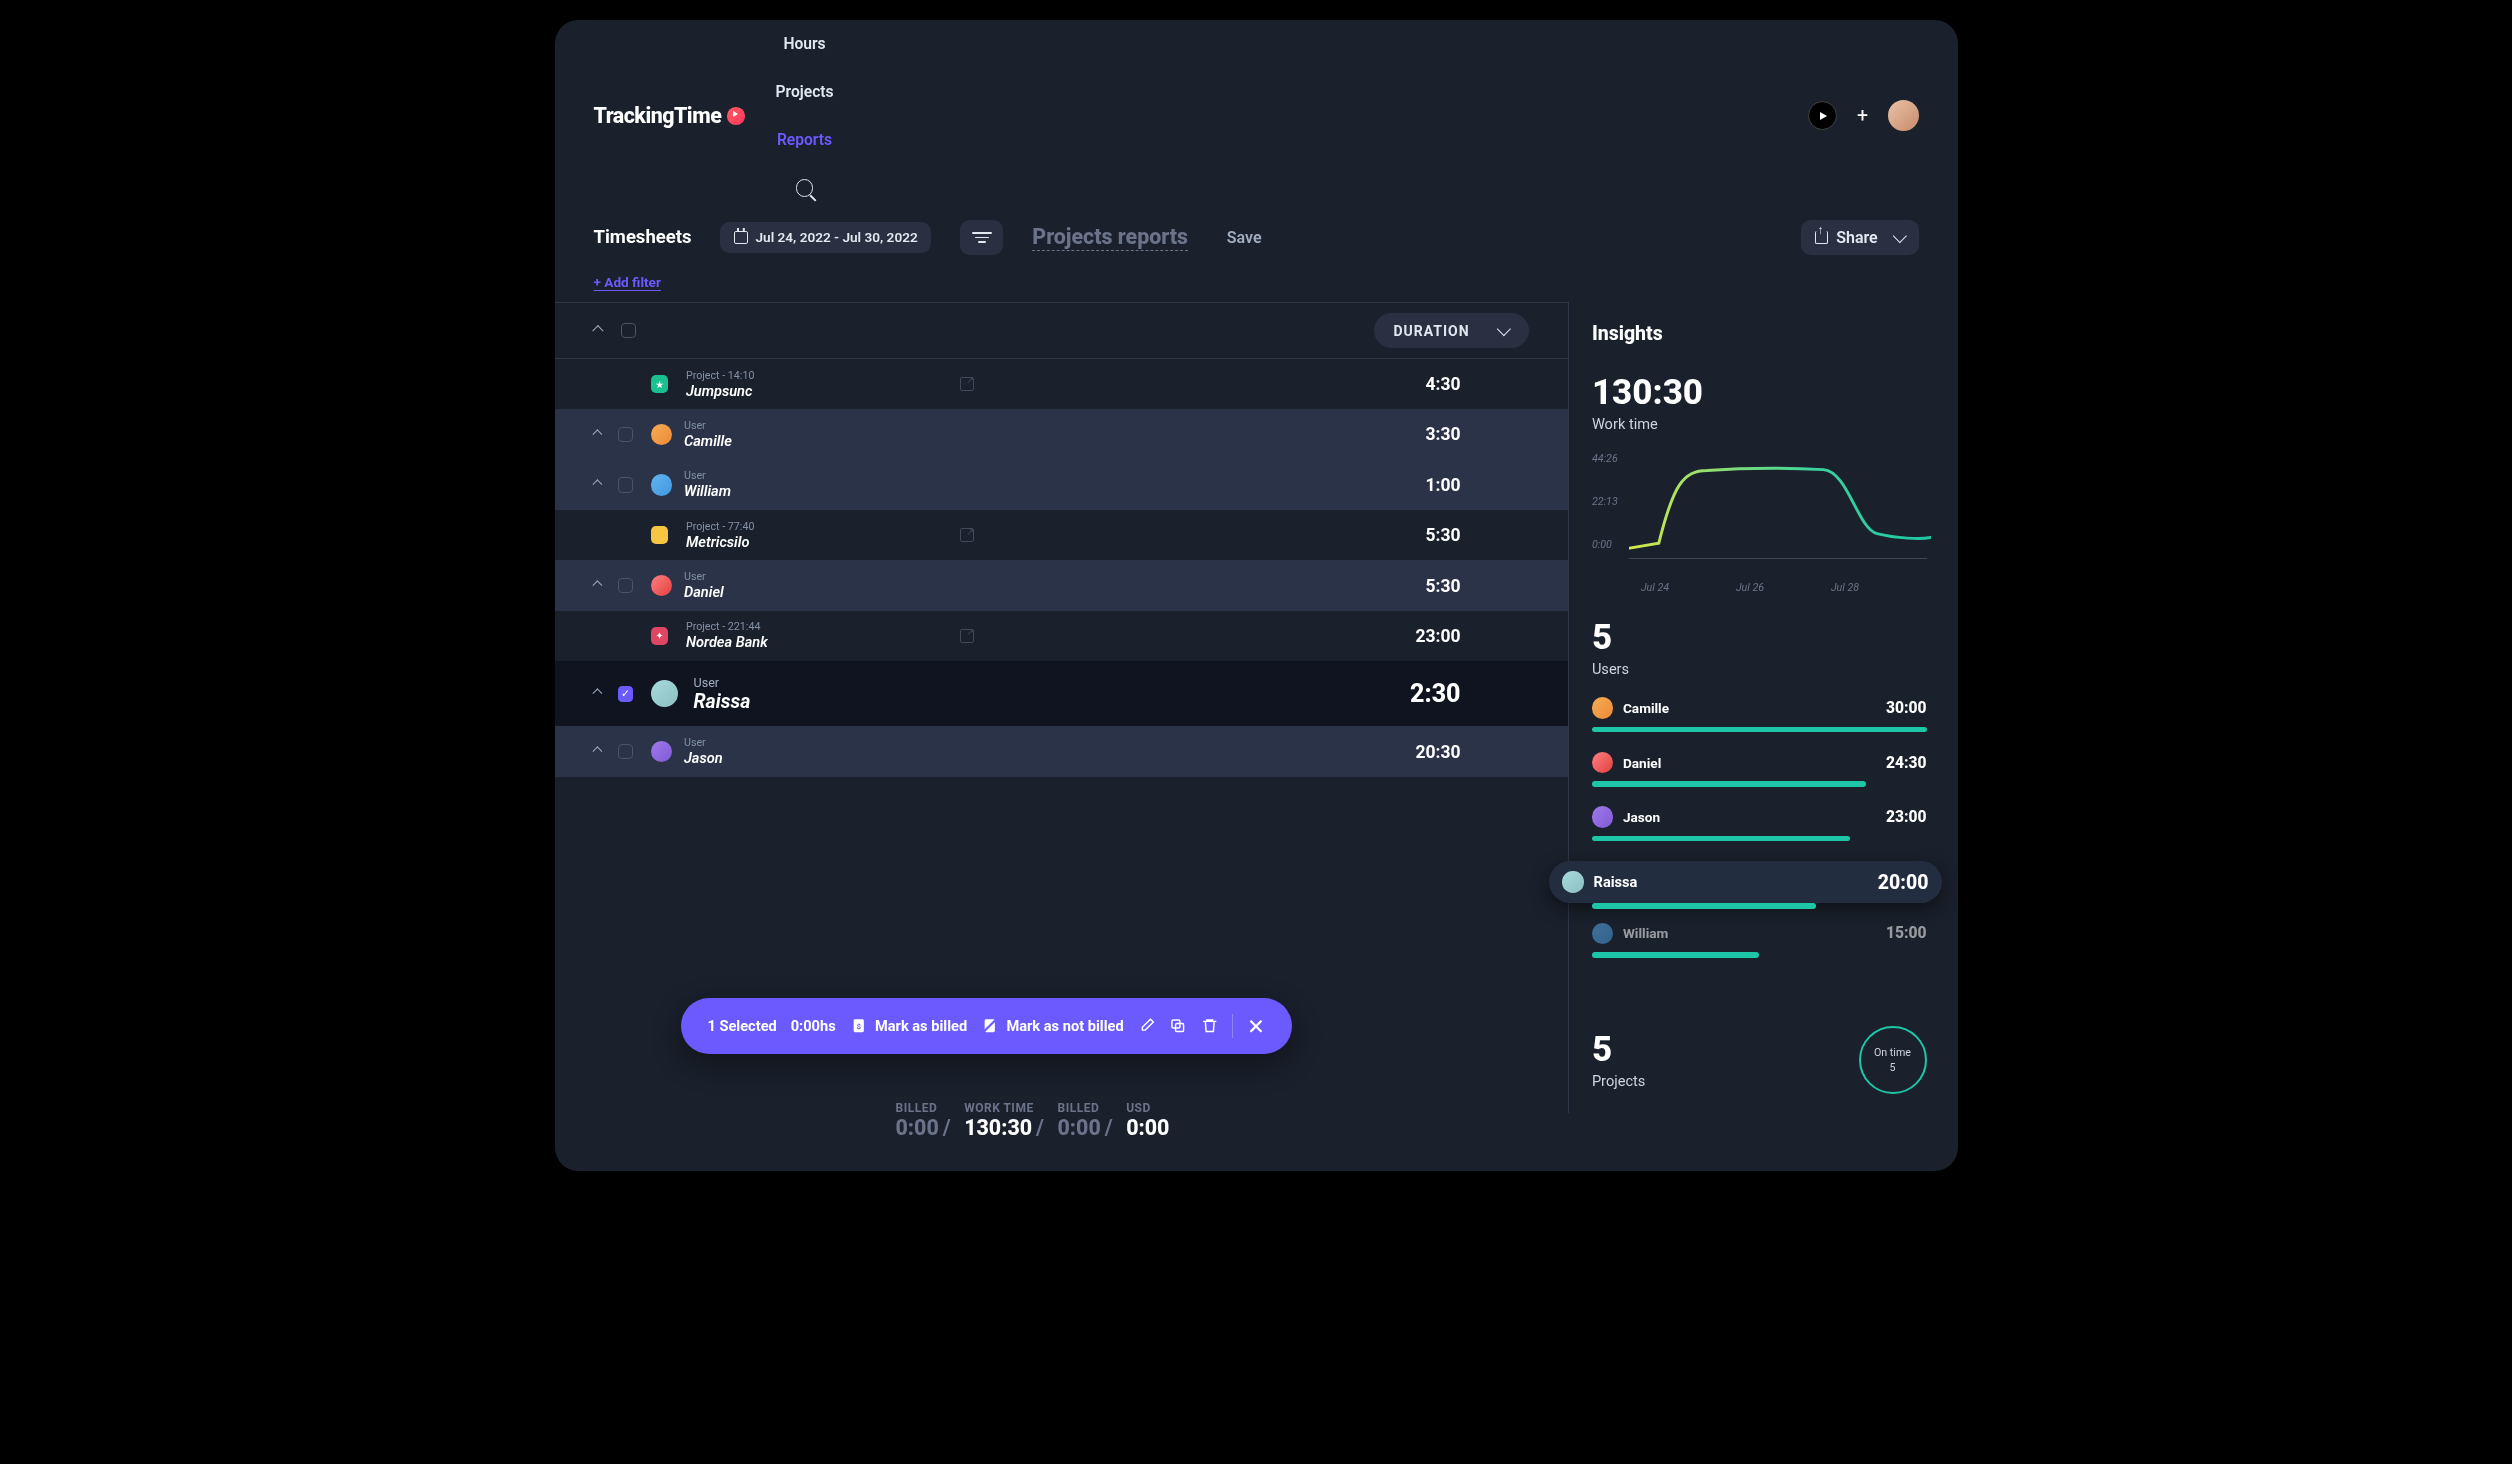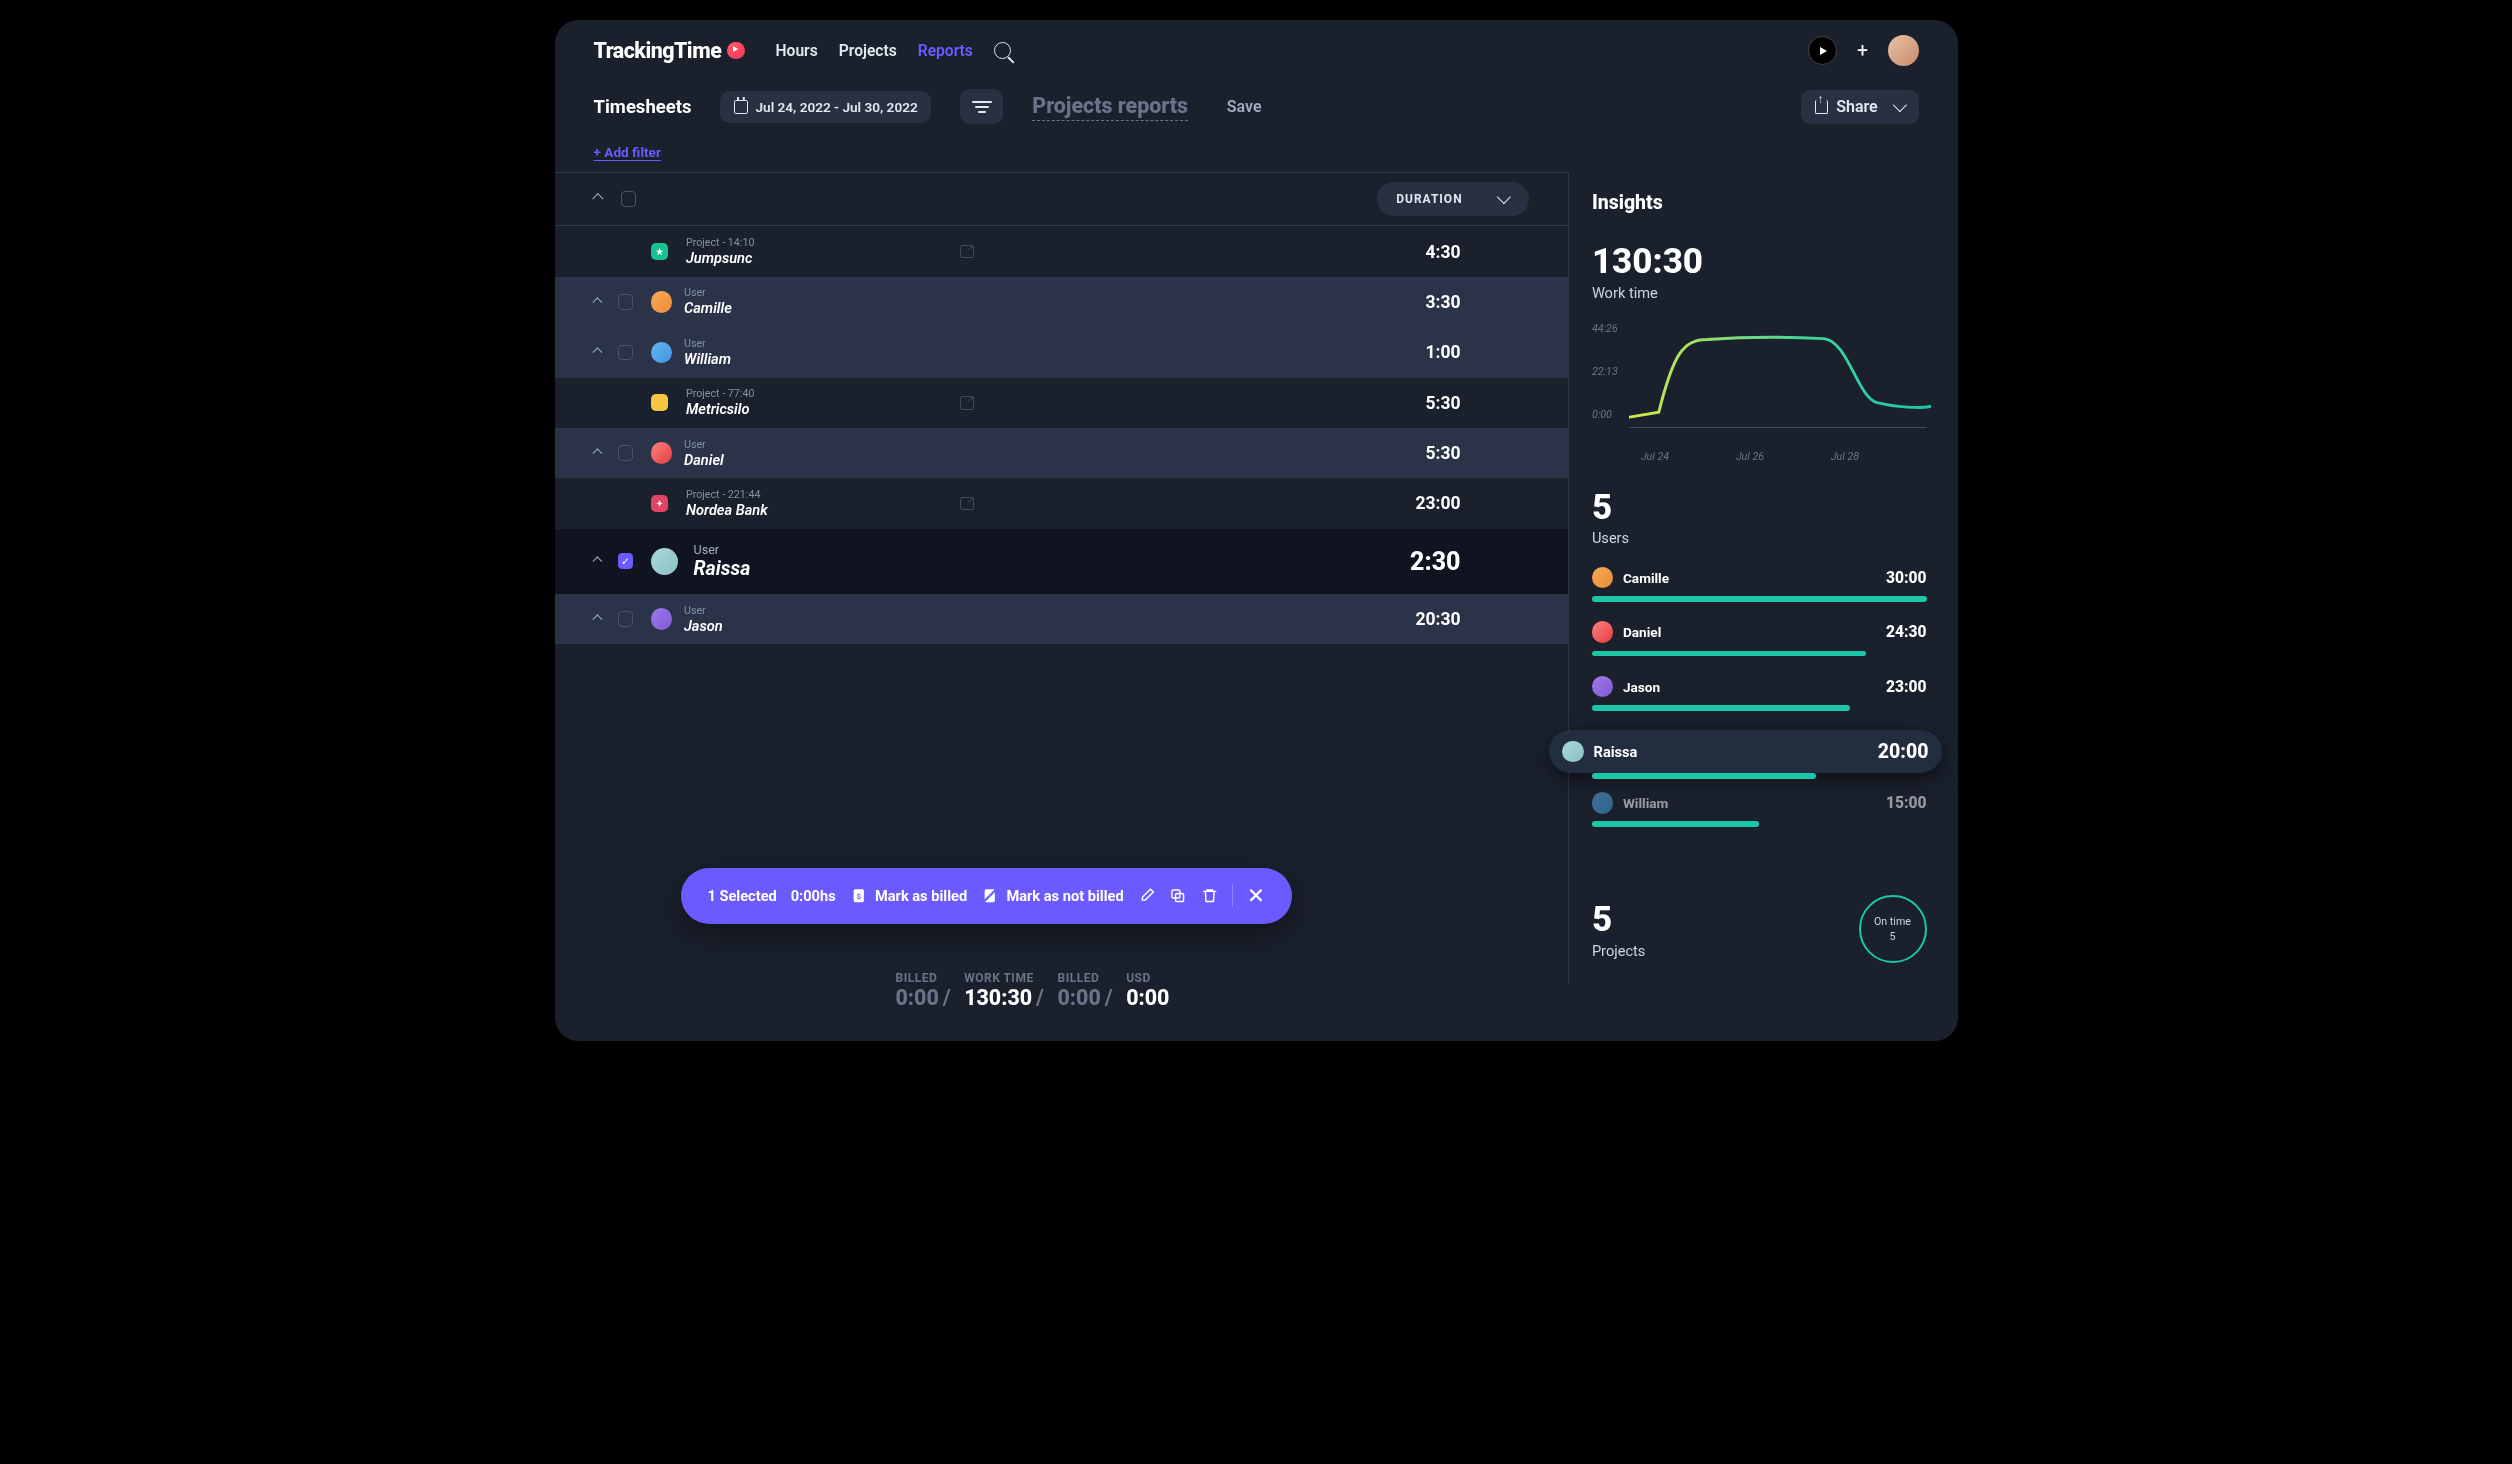--- a/index.html
+++ b/index.html
@@ -4,21 +4,21 @@
 <style>
 * { box-sizing: border-box; margin: 0; padding: 0; font-family: -apple-system, BlinkMacSystemFont, 'Segoe UI', Roboto, sans-serif; }
 body { background: #000; padding: 19.5px; }
 .app { background: #1a202c; border-radius: 23.4px; overflow: hidden; width: 100%; max-width: 1403px; margin: 0 auto; position: relative; }
 
 
 .header { display: flex; align-items: center; padding: 15.6px 39px; gap: 31px; }
 .logo { display: flex; align-items: center; color: #fff; font-weight: 800; font-size: 21.4px; letter-spacing: -0.5px; }
 .logo-mark { width: 17.5px; height: 17.5px; background: linear-gradient(135deg,#ff5a5f,#ff3860); border-radius: 50%; margin-left: 5.8px; position: relative; }
 .logo-mark::after { content: ""; position: absolute; left: 5.8px; top: 3.9px; border-left: 5.8px solid #fff; border-top: 3.9px solid transparent; border-bottom: 3.9px solid transparent; }
-.nav { display: flex; gap: 21px; align-items: center; }
+.nav { display: flex; gap: 30px; align-items: center; flex-direction: column; }
 .nav-item { color: #e2e8f0; font-weight: 600; font-size: 15.6px; cursor: pointer; }
 .nav-item.active { color: #6b5bff; }
 .search-icon { width: 17.5px; height: 17.5px; border: 1.9px solid #e2e8f0; border-radius: 50%; position: relative; cursor: pointer; }
 .search-icon::after { content: ""; position: absolute; width: 7.8px; height: 1.9px; background: #e2e8f0; transform: rotate(45deg); bottom: -2.9px; right: -4.9px; }
 .header-right { margin-left: auto; display: flex; align-items: center; gap: 19.5px; }
 .play-circle { width: 29px; height: 29px; background: #000; border: 1px solid #444; border-radius: 50%; display: flex; align-items: center; justify-content: center; cursor: pointer; }
 .play-circle::after { content: ""; border-left: 7.8px solid #fff; border-top: 4.9px solid transparent; border-bottom: 4.9px solid transparent; margin-left: 1.9px; }
 .plus-btn { color: #fff; font-size: 19.5px; cursor: pointer; }
 .avatar { width: 31px; height: 31px; border-radius: 50%; background: linear-gradient(135deg,#e9c3a8,#c88a6a); }
 
@@ -41,21 +41,21 @@
 
 .add-filter { color: #6b5bff; font-weight: 700; font-size: 13.6px; padding: 3.9px 39px 11.7px; text-decoration: underline; text-underline-offset: 2.9px; cursor: pointer; }
 
 
 .main { display: flex; }
 .timesheet { flex: 1; border-top: 1px solid #2d3748; border-right: 1px solid #2d3748; }
 
 .header-row { display: flex; align-items: center; padding: 9.7px 39px; border-bottom: 1px solid #2d3748; }
 .collapse-chevron { width: 7.8px; height: 7.8px; border-right: 1.9px solid #a0aec0; border-bottom: 1.9px solid #a0aec0; transform: rotate(-135deg); cursor: pointer; margin-right: 19.5px; }
 .header-checkbox { width: 15.6px; height: 15.6px; border: 1.5px solid #4a5568; border-radius: 3.9px; cursor: pointer; }
-.duration-pill { margin-left: auto; background: #283042; border-radius: 972px; padding: 9.7px 19.5px; color: #e2e8f0; font-weight: 700; font-size: 12px; letter-spacing: 1px; display: flex; align-items: center; gap: 27px; cursor: pointer; }
+.duration-pill { margin-left: auto; background: #283042; border-radius: 972px; padding: 9.7px 19.5px; color: #e2e8f0; font-weight: 700; font-size: 14px; letter-spacing: 1px; display: flex; align-items: center; gap: 20px; cursor: pointer; }
 
 .row { display: flex; align-items: center; padding: 9.7px 39px; position: relative; }
 .row.project { background: #1a202c; }
 .row.user { background: #2a3347; }
 .row.user.selected { background: #0f1420; padding-top: 13.6px; padding-bottom: 13.6px; }
 .row-chev { width: 6.8px; height: 6.8px; border-right: 1.9px solid #a0aec0; border-bottom: 1.9px solid #a0aec0; transform: rotate(-135deg); margin-right: 17.5px; cursor: pointer; opacity: 0; }
 .row.user .row-chev { opacity: 1; }
 .row-check { width: 15.6px; height: 15.6px; border: 1.5px solid #4a5568; border-radius: 3.9px; cursor: pointer; margin-right: 17.5px; display:flex; align-items:center; justify-content:center; }
 .row-check.checked { background: #6b5bff; border-color: #6b5bff; }
 .row-check.checked::after { content: "✓"; color: #fff; font-size: 10.7px; }

